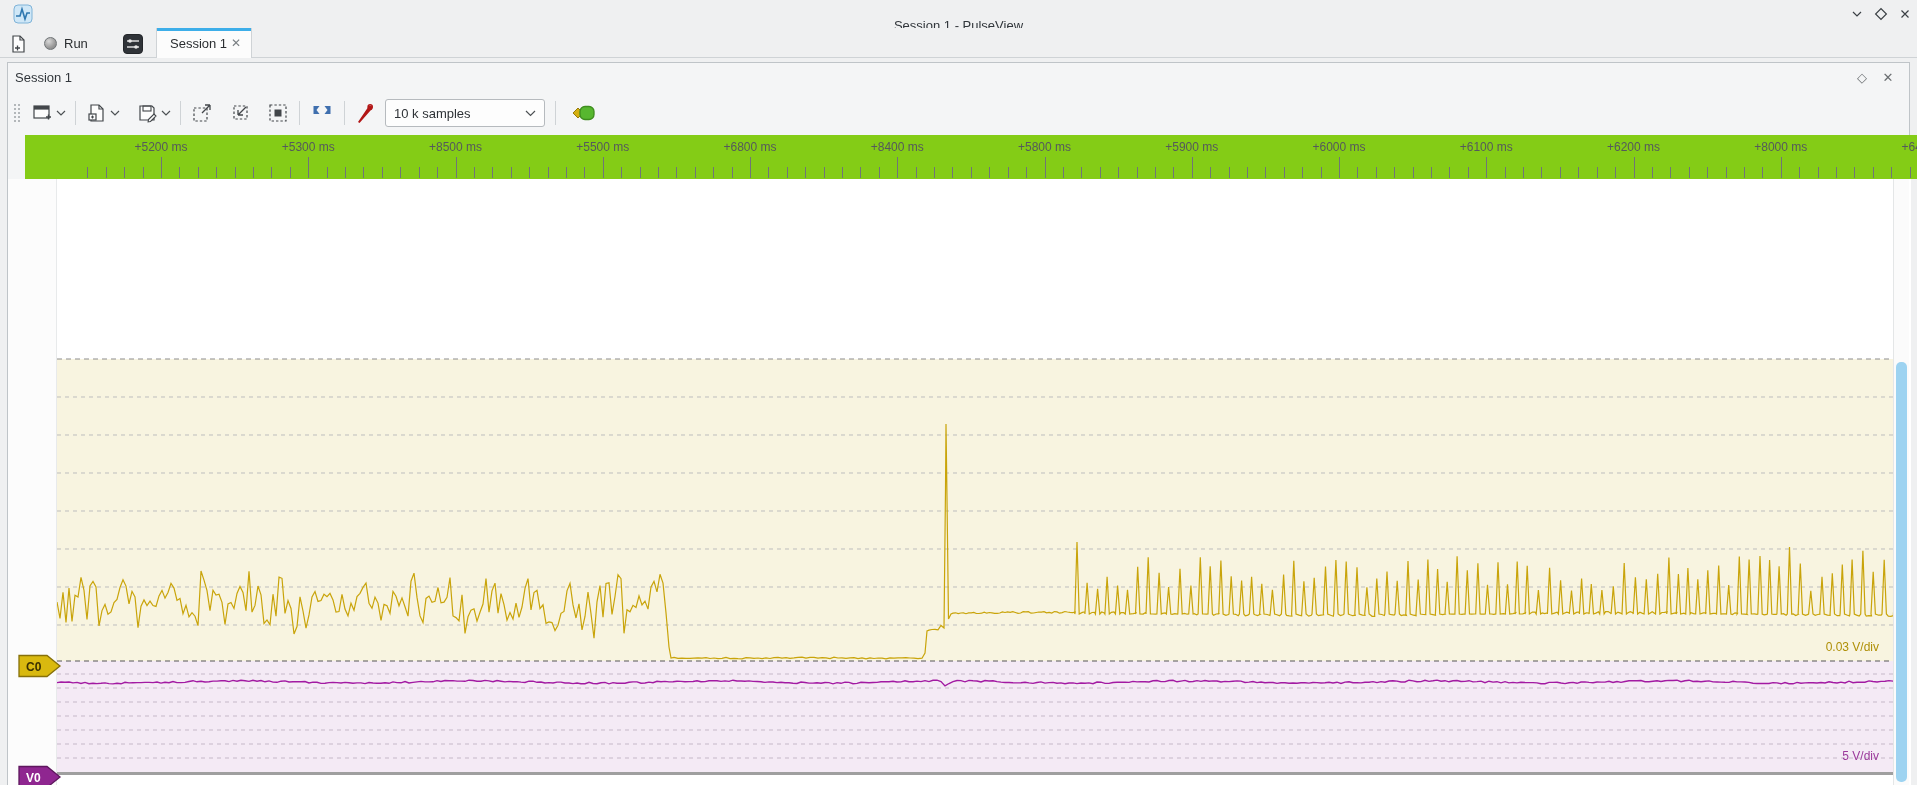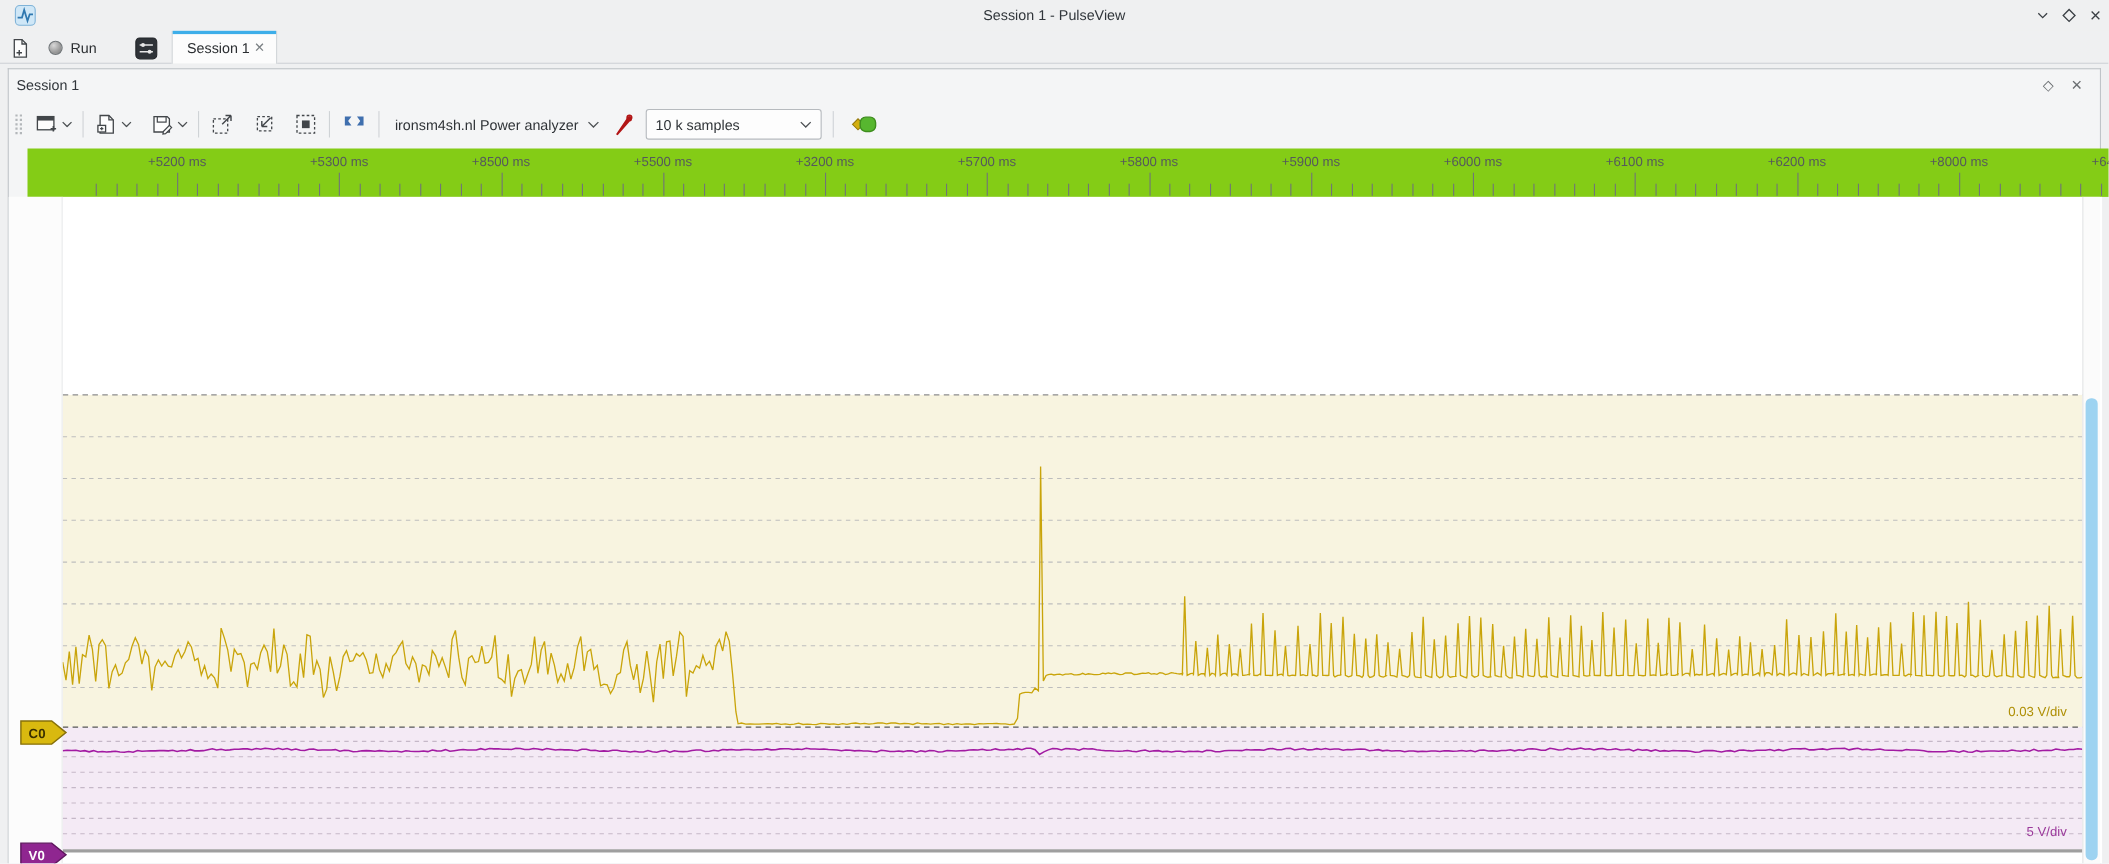--- a/index.html
+++ b/index.html
@@ -2,21 +2,21 @@
 <html><head>
 <meta charset="utf-8">
 <style>
   * { margin:0; padding:0; box-sizing:border-box; }
   html,body { width:1917px; height:785px; overflow:hidden; background:#eff0f1;
               font-family:"Liberation Sans", sans-serif; }
   #app { position:relative; width:1917px; height:785px; background:#eff0f1; overflow:hidden; }
 
   
   .titlebar { position:absolute; left:0; top:0; width:1917px; height:28px; background:#eff0f1; }
-  .titlebar .title { position:absolute; left:0; right:0; top:6px; text-align:center;
+  .titlebar .title { position:absolute; left:0; right:0; top:18px; text-align:center;
                      font-size:13px; color:#31363b; }
   .app-icon { position:absolute; left:12px; top:3px; width:22px; height:22px; }
   .winbtn { position:absolute; top:5px; width:18px; height:18px; display:flex;
             align-items:center; justify-content:center; cursor:default; }
   .winbtn svg { display:block; }
 
   
   .tabbar { position:absolute; left:0; top:28px; width:1917px; height:30px; background:#eff0f1;
             border-bottom:1px solid #cfd3d6; }
   .tabbtn { position:absolute; top:3px; height:25px; display:flex; align-items:center; gap:7px;
@@ -195,26 +195,20 @@
       <div class="tb-sep"></div>
 
       <div class="tb-btn">
         <svg width="26" height="22" viewBox="0 0 26 22">
           <path d="M10.5,4 h-6 v8 h6 l-3,-4 z" fill="#3f6fae"></path>
           <path d="M15.5,4 h6 v8 h-6 l3,-4 z" fill="#3f6fae"></path>
         </svg>
       </div>
       <div class="tb-sep"></div>
 
-      <div class="combo-flat">
-        <span class="cval">ironsm4sh.nl Power analyzer</span>
-        <svg width="11" height="7" viewBox="0 0 11 7">
-            <polyline points="1,1 5.5,5.5 10,1" fill="none" stroke="#4d5154" stroke-width="1.2"></polyline>
-          </svg>
-      </div>
 
       <div class="tb-btn">
         <svg width="22" height="24" viewBox="0 0 22 24">
           <path d="M4,21 l1.5,1 l11,-12.5 a2.5,2.5 0 1 0 -3,-2.6 z" fill="#b21616"></path>
           <circle cx="16.2" cy="5.8" r="2.1" fill="none" stroke="#b21616" stroke-width="1.4"></circle>
         </svg>
       </div>
 
       <div class="combo" style="margin-left:6px">
         <span class="cval">10 k samples</span>
@@ -230,22 +224,22 @@
           <rect x="11" y="4.5" width="14" height="13" rx="5" fill="#57b72f" stroke="#3e8d1e" stroke-width="1.3"></rect>
         </svg>
       </div>
     </div>
 
     <div id="ruler">
         <div class="rlabel" style="left: 136px;">+5200 ms</div>
         <div class="rlabel" style="left: 283.25px;">+5300 ms</div>
         <div class="rlabel" style="left: 430.5px;">+8500 ms</div>
         <div class="rlabel" style="left: 577.75px;">+5500 ms</div>
-        <div class="rlabel" style="left: 725px;">+3200 ms</div>
-        <div class="rlabel" style="left: 872.25px;">+5700 ms</div>
+        <div class="rlabel" style="left: 725px;">+6800 ms</div>
+        <div class="rlabel" style="left: 872.25px;">+8400 ms</div>
         <div class="rlabel" style="left: 1019.5px;">+5800 ms</div>
         <div class="rlabel" style="left: 1166.75px;">+5900 ms</div>
         <div class="rlabel" style="left: 1314px;">+6000 ms</div>
         <div class="rlabel" style="left: 1461.25px;">+6100 ms</div>
         <div class="rlabel" style="left: 1608.5px;">+6200 ms</div>
         <div class="rlabel" style="left: 1755.75px;">+8000 ms</div>
         <div class="rlabel" style="left: 1903px;">+6400 ms</div>
         <div class="rtick" style="left: 62.406px; height: 11px;"></div>
         <div class="rtick" style="left: 80.812px; height: 11px;"></div>
         <div class="rtick" style="left: 99.218px; height: 11px;"></div>

